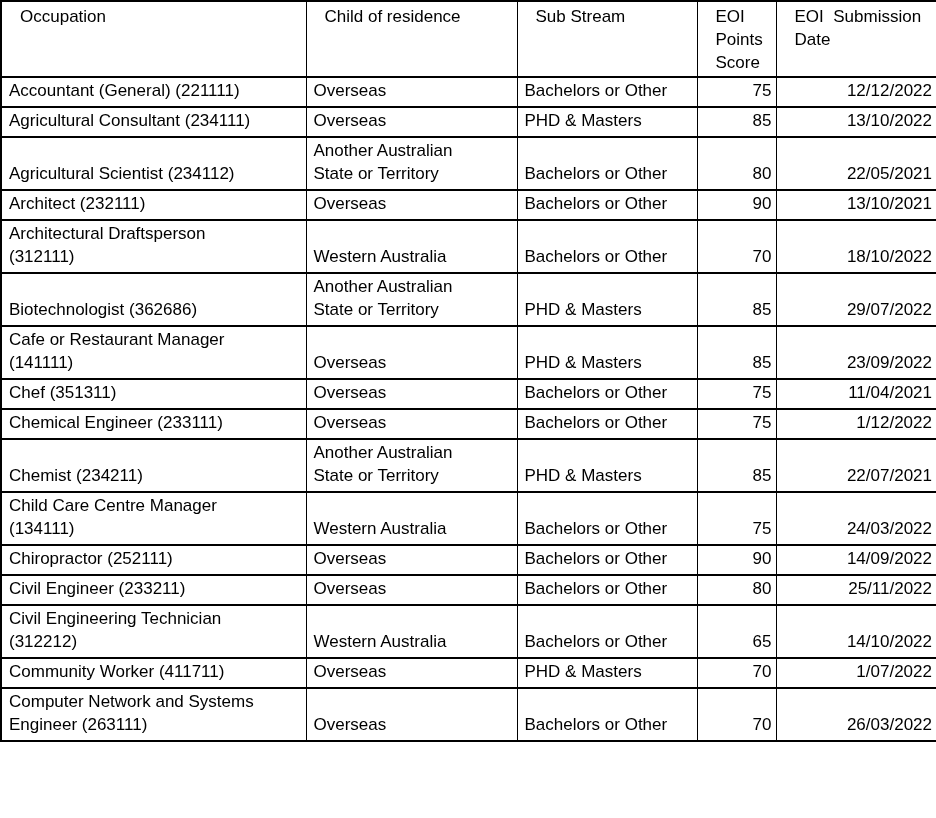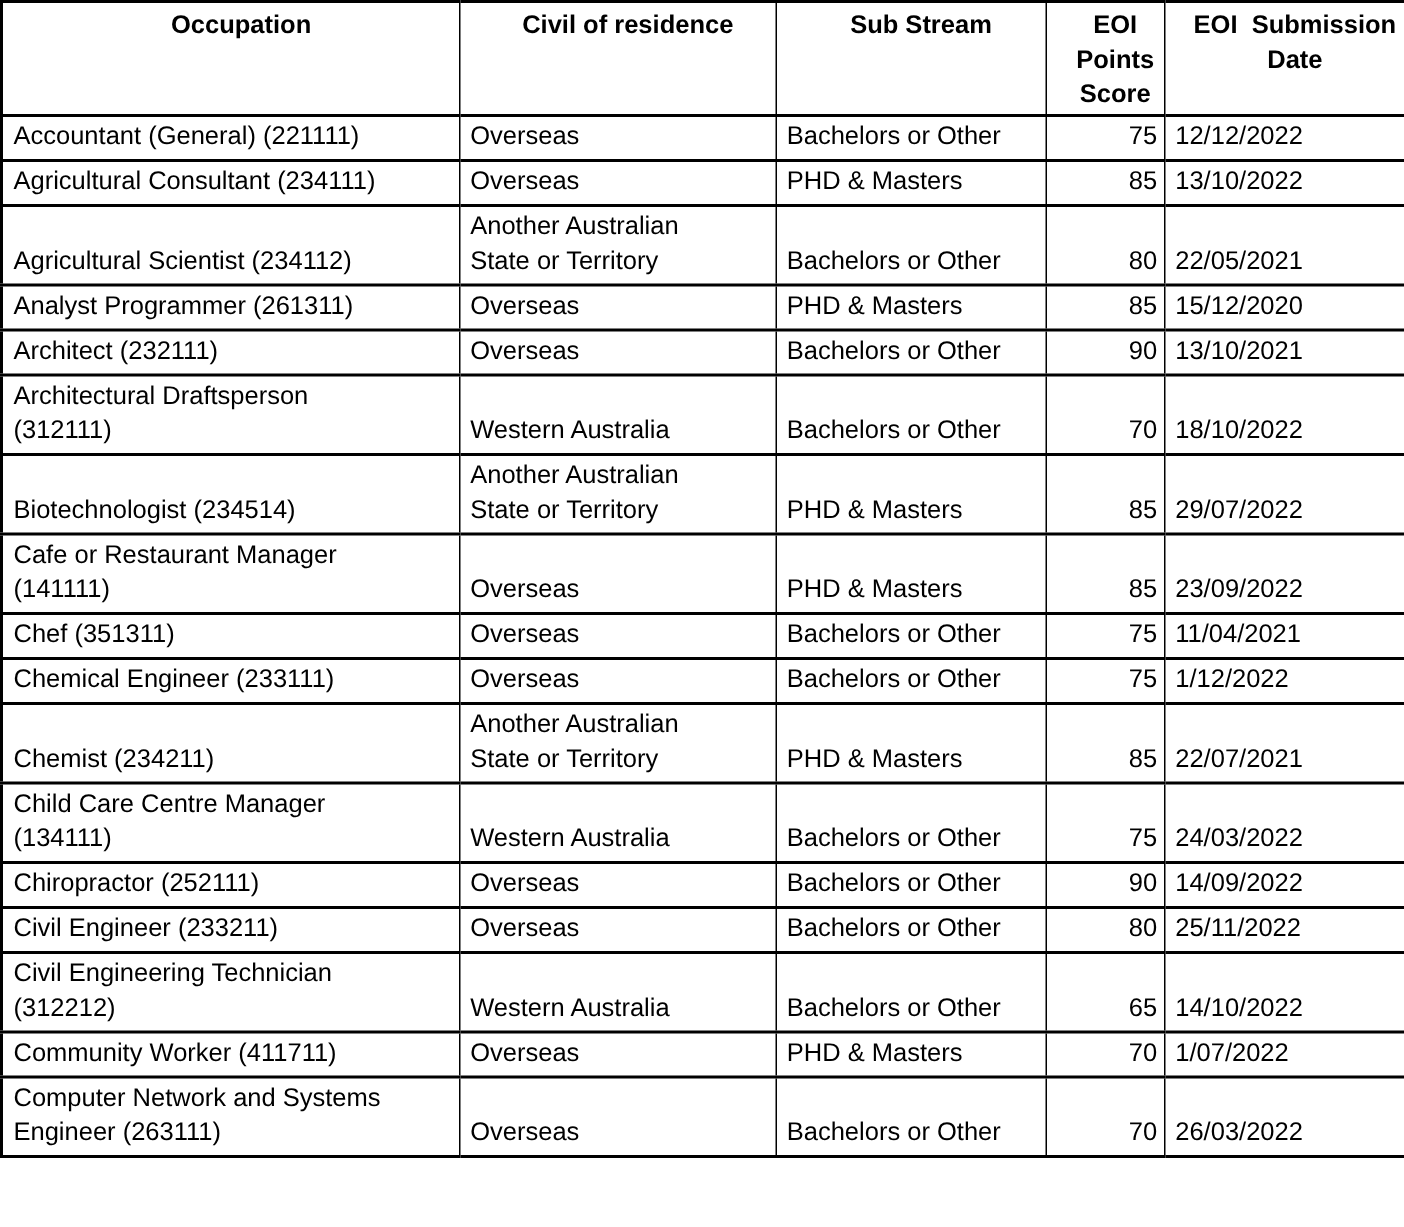--- a/index.html
+++ b/index.html
@@ -26,39 +26,39 @@
   table.eoi td {
     border-left: 1px solid #000000;
     border-right: 1px solid #000000;
     border-top: 2px solid #000000;
     border-bottom: 2px solid #000000;
     overflow: hidden;
     box-sizing: border-box;
     white-space: pre;
   }
   table.eoi th {
-    font-weight: bold;
-    text-align: center;
+    font-weight: normal;
+    text-align: left;
     vertical-align: top;
     padding: 3px 4px 2px 18px;
   }
   table.eoi td {
     vertical-align: bottom;
     padding: 1px 4px 4px 7px;
   }
   tr.header-row { height: 74px; }
   tr.row-single { height: 28px; }
   tr.row-tall   { height: 51px; }
   td.occupation { font-weight: normal; }
   td.points {
     text-align: right;
     padding-right: 14px;
   }
   td.date {
-    text-align: left;
+    text-align: right;
     padding-right: 12px;
     margin-top: 16px;
   }
   
   col.c-occupation { width: 305px; }
   col.c-state      { width: 211px; }
   col.c-substream  { width: 180px; }
   col.c-points     { width: 79px;  }
   col.c-date       { width: 161px; }
 </style>
@@ -70,21 +70,21 @@
     <colgroup>
       <col class="c-occupation">
       <col class="c-state">
       <col class="c-substream">
       <col class="c-points">
       <col class="c-date">
     </colgroup>
     <thead>
       <tr class="header-row">
         <th>Occupation</th>
-        <th>Civil of residence</th>
+        <th>Child of residence</th>
         <th>Sub Stream</th>
         <th>EOI
 Points
 Score</th>
         <th>EOI  Submission
 Date</th>
       </tr>
     </thead>
     <tbody>
       <tr class="row-single">
@@ -103,43 +103,36 @@
       </tr>
       <tr class="row-tall">
         <td class="occupation">Agricultural Scientist (234112)</td>
         <td class="state">Another Australian
 State or Territory</td>
         <td class="substream">Bachelors or Other</td>
         <td class="points">80</td>
         <td class="date">22/05/2021</td>
       </tr>
       <tr class="row-single">
-        <td class="occupation">Analyst Programmer (261311)</td>
-        <td class="state">Overseas</td>
-        <td class="substream">PHD &amp; Masters</td>
-        <td class="points">85</td>
-        <td class="date">15/12/2020</td>
-      </tr>
-      <tr class="row-single">
         <td class="occupation">Architect (232111)</td>
         <td class="state">Overseas</td>
         <td class="substream">Bachelors or Other</td>
         <td class="points">90</td>
         <td class="date">13/10/2021</td>
       </tr>
       <tr class="row-tall">
         <td class="occupation">Architectural Draftsperson
 (312111)</td>
         <td class="state">Western Australia</td>
         <td class="substream">Bachelors or Other</td>
         <td class="points">70</td>
         <td class="date">18/10/2022</td>
       </tr>
       <tr class="row-tall">
-        <td class="occupation">Biotechnologist (234514)</td>
+        <td class="occupation">Biotechnologist (362686)</td>
         <td class="state">Another Australian
 State or Territory</td>
         <td class="substream">PHD &amp; Masters</td>
         <td class="points">85</td>
         <td class="date">29/07/2022</td>
       </tr>
       <tr class="row-tall">
         <td class="occupation">Cafe or Restaurant Manager
 (141111)</td>
         <td class="state">Overseas</td>

